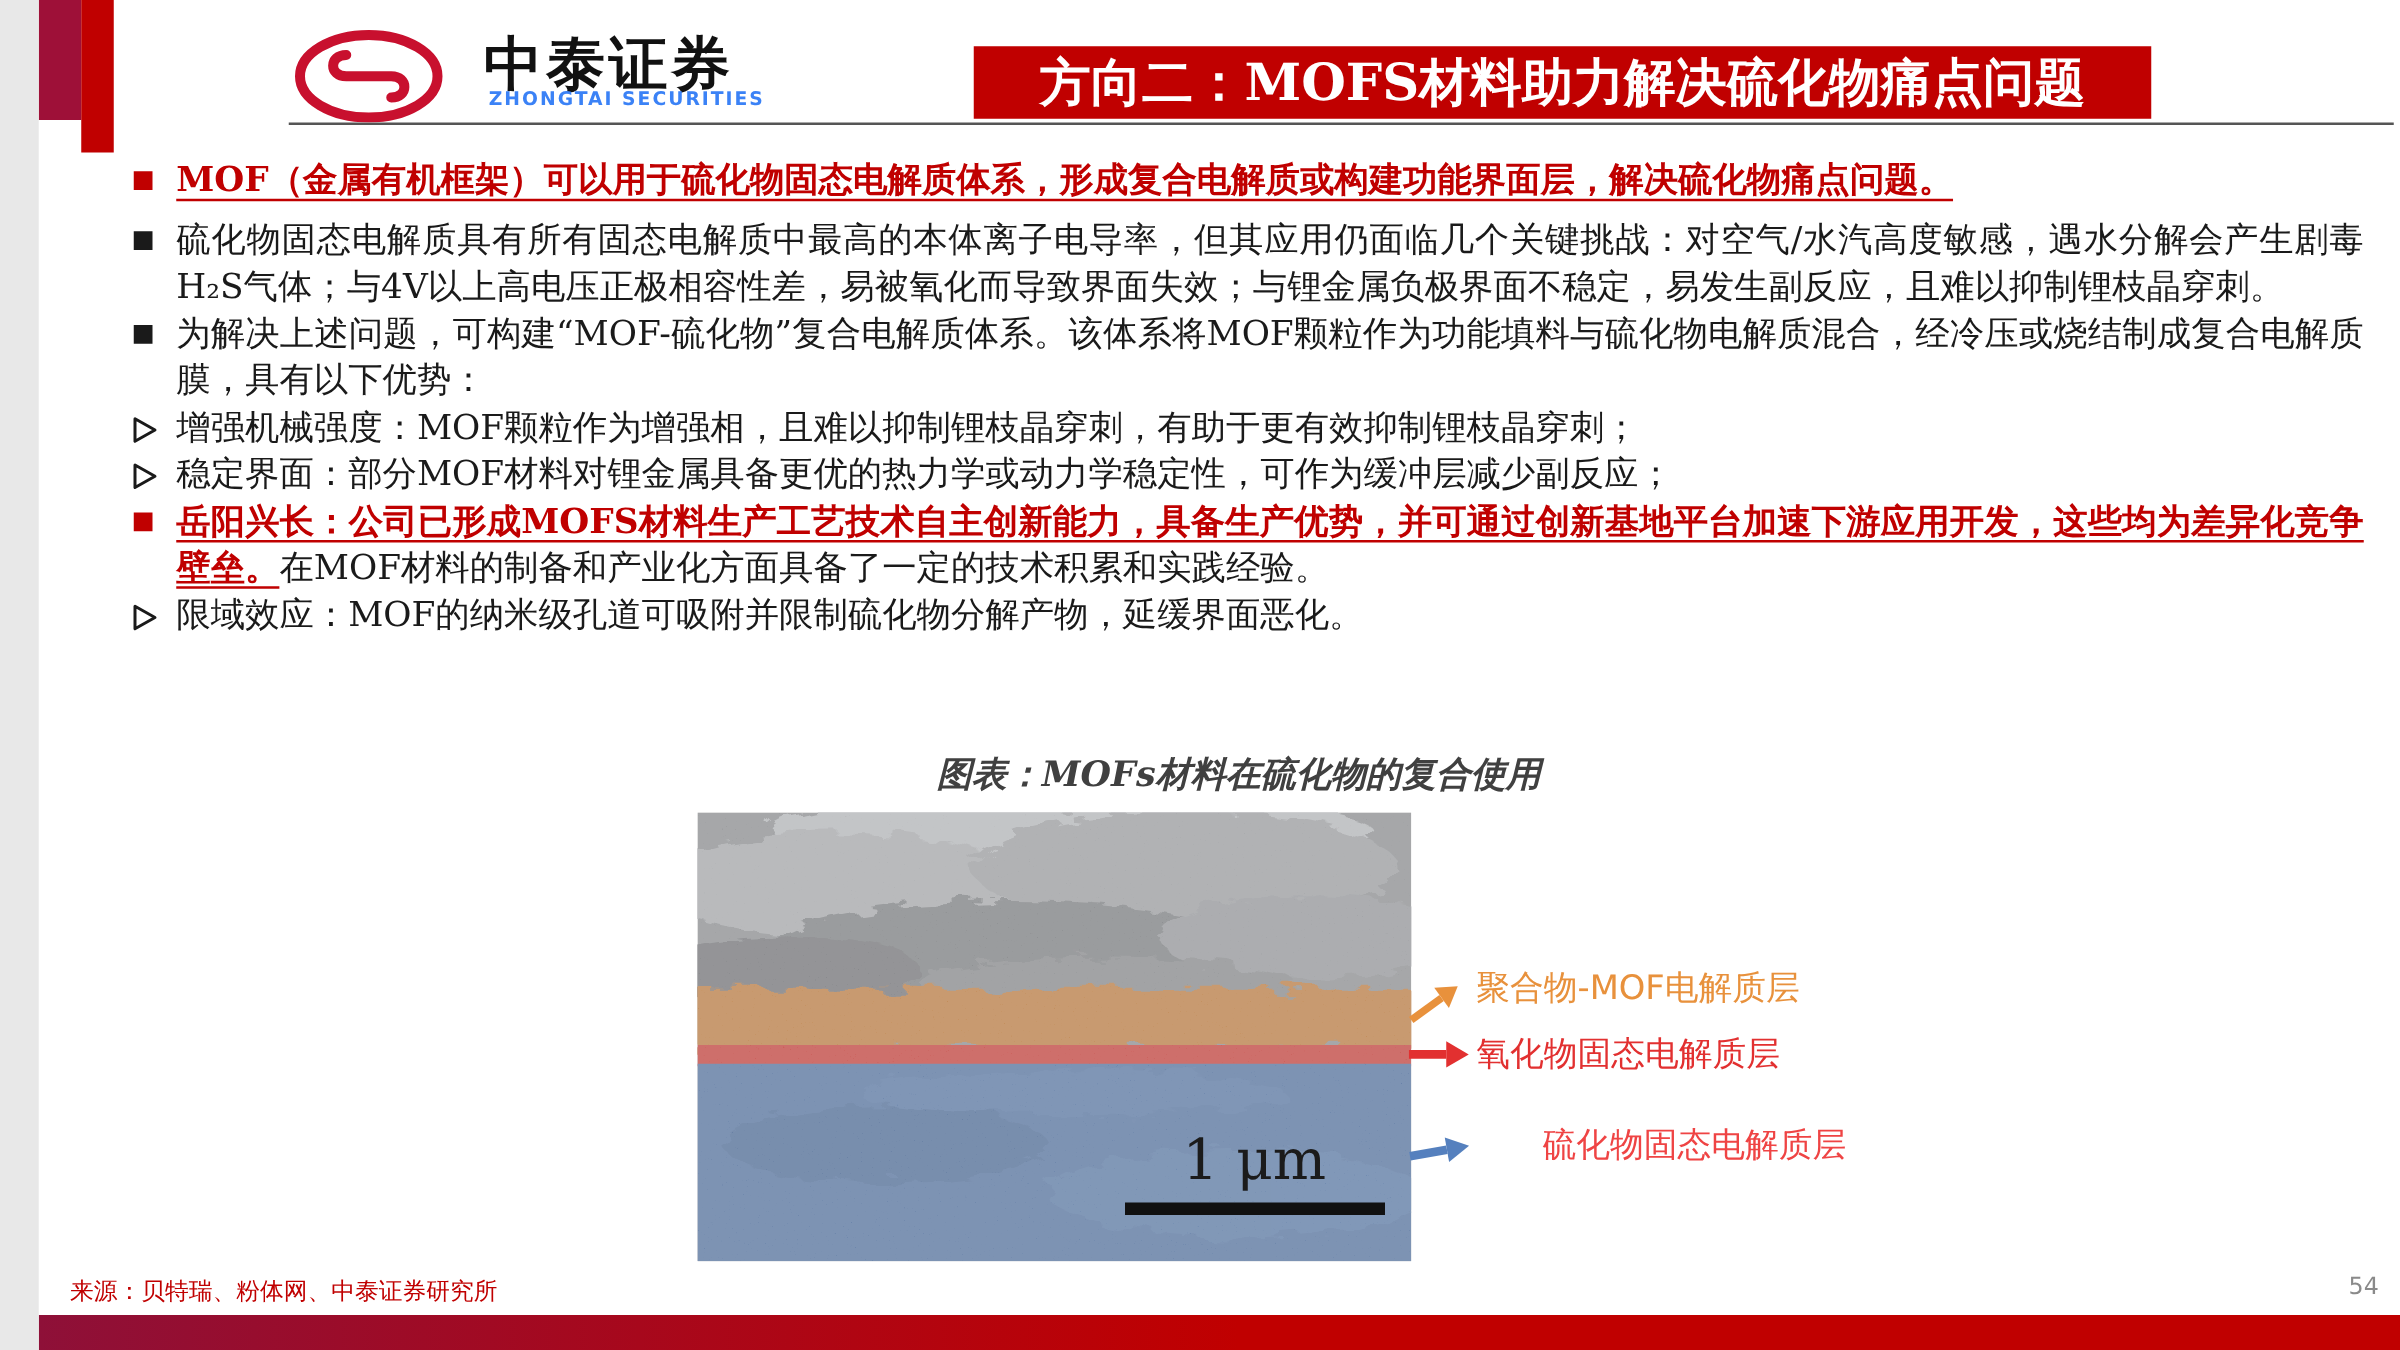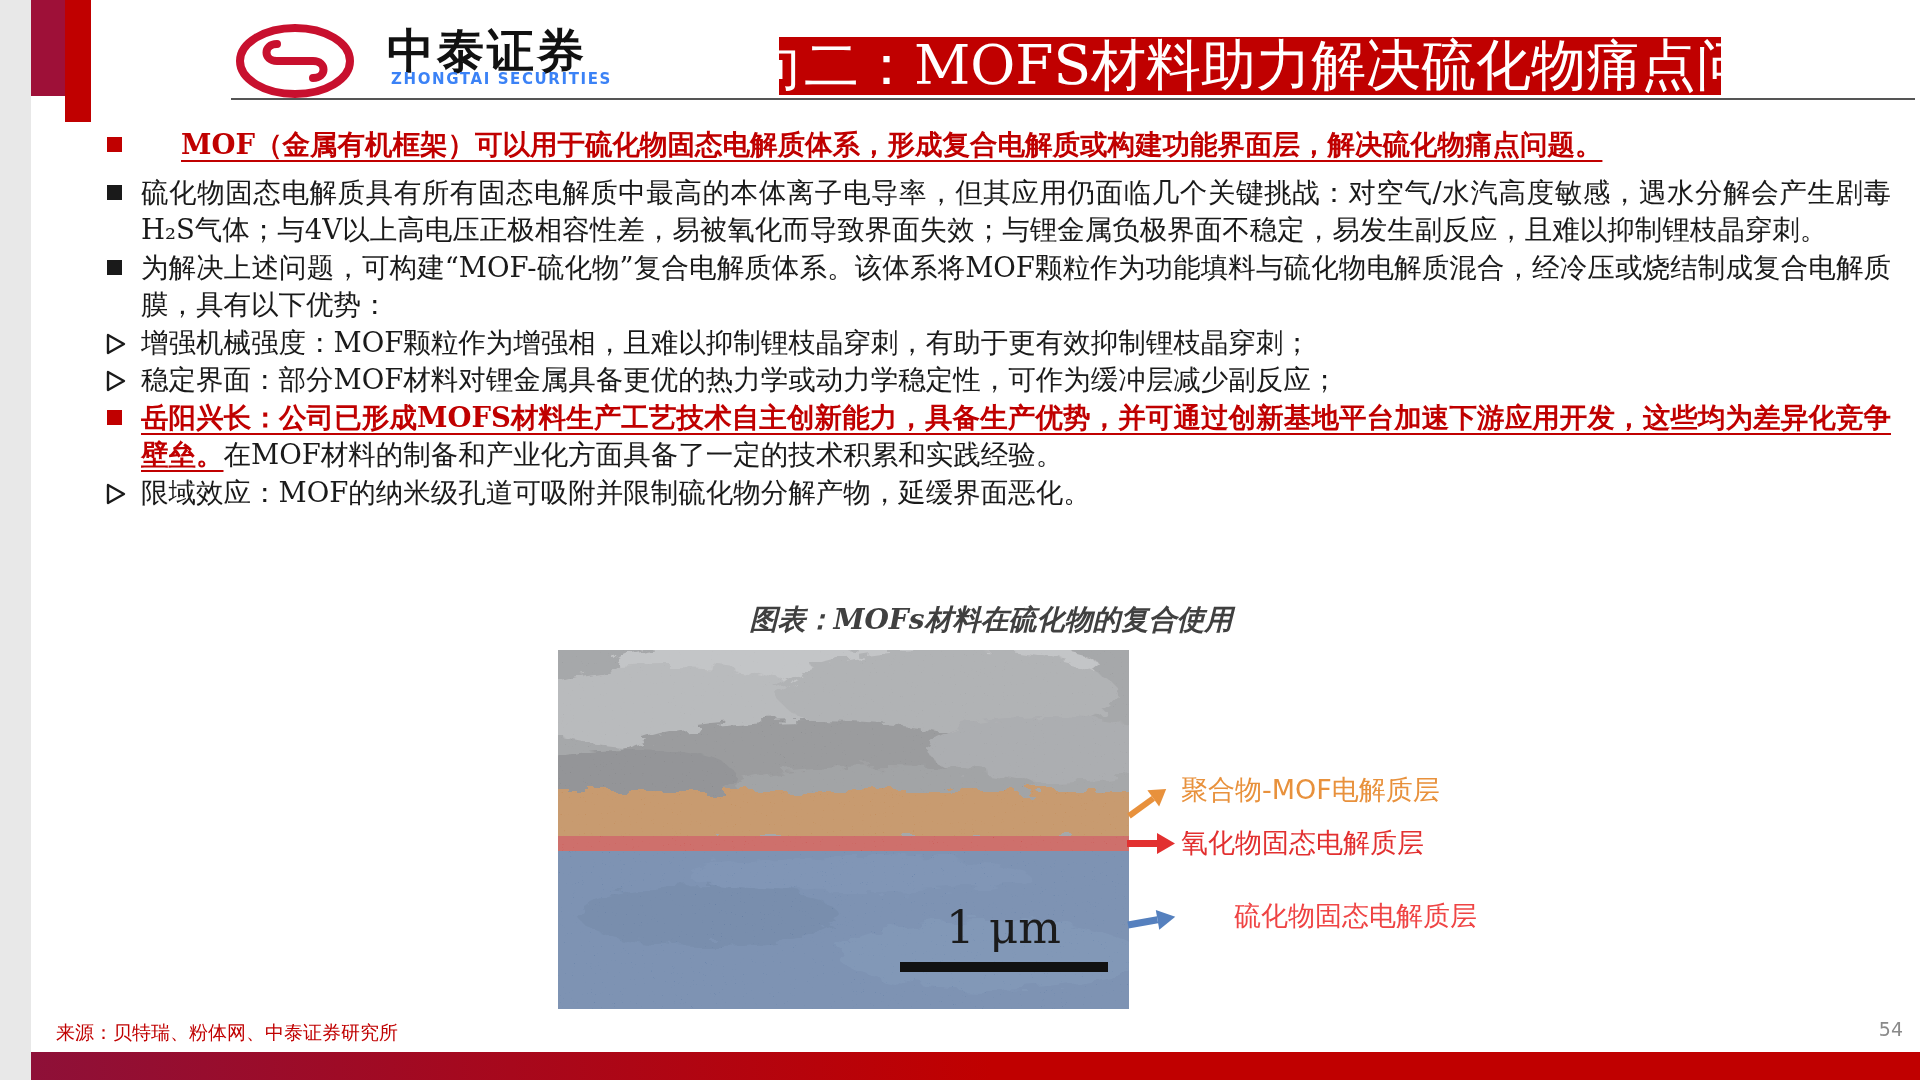--- a/index.html
+++ b/index.html
@@ -14,33 +14,33 @@
   .header-rule{position:absolute;left:200px;top:98px;width:1684px;height:2px;background:#555;}
   
   .logo-mark{position:absolute;left:204px;top:24px;width:120px;height:74px;}
   .logo-cn{position:absolute;left:356px;top:20px;font-family:"DejaVu Sans","Liberation Sans",sans-serif;
     font-weight:bold;font-size:47px;color:#111;letter-spacing:3px;white-space:nowrap;}
   .logo-en{position:absolute;left:360px;top:70px;font-family:"DejaVu Sans","Liberation Sans",sans-serif;
     font-weight:bold;font-size:15px;color:#3b82f6;letter-spacing:1.6px;white-space:nowrap;}
   
   .title-banner{position:absolute;left:748px;top:37px;width:942px;height:58px;background:#C00000;
     display:flex;align-items:center;justify-content:center;}
-  .title-banner span{color:#fff;font-weight:normal;font-size:55px;white-space:nowrap;
+  .title-banner span{color:#fff;font-weight:bold;font-size:41px;white-space:nowrap;
     font-family:"DejaVu Serif","Liberation Serif",serif;}
   
   .content{position:absolute;left:74px;top:126px;width:1786px;}
   .bullet{display:flex;align-items:flex-start;font-size:27.5px;line-height:37.5px;color:#1a1a1a;}
   .bullet .marker{flex:0 0 36px;position:relative;height:37.5px;}
   .bullet .sq{position:absolute;left:2px;top:11px;width:15px;height:15px;background:#1a1a1a;}
   .bullet .sq.red{background:#C00000;}
   .bullet .arr{position:absolute;left:0px;top:8px;}
   .bullet .txt{flex:1;text-align:justify;}
   .red-em{color:#C00000;font-weight:bold;text-decoration:underline;
     text-decoration-thickness:2px;text-underline-offset:6px;}
-  .gap-after{margin-bottom:10px;gap:40px;}
+  .gap-after{margin-bottom:10px;}
   
   .fig-caption{position:absolute;left:0;top:601px;width:1920px;text-align:center;
     color:#404040;font-weight:bold;font-style:italic;font-size:28px;}
   
   .sem{position:absolute;left:527px;top:650px;width:655px;height:359px;}
   
   .anno{position:absolute;font-size:27px;white-space:nowrap;
     font-family:"DejaVu Sans","Liberation Sans",sans-serif;}
   .anno.orange{left:1150px;top:772px;color:#E8913C;}
   .anno.redlab{left:1150px;top:825px;color:#E23030;}

